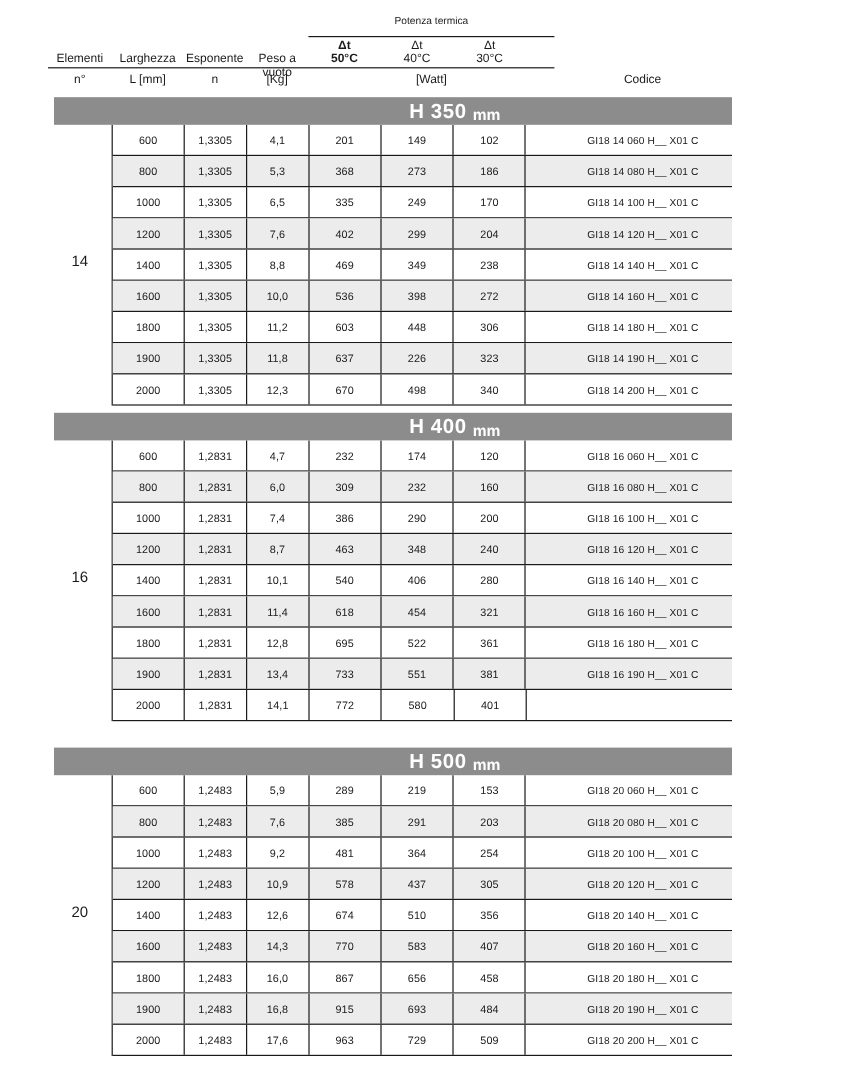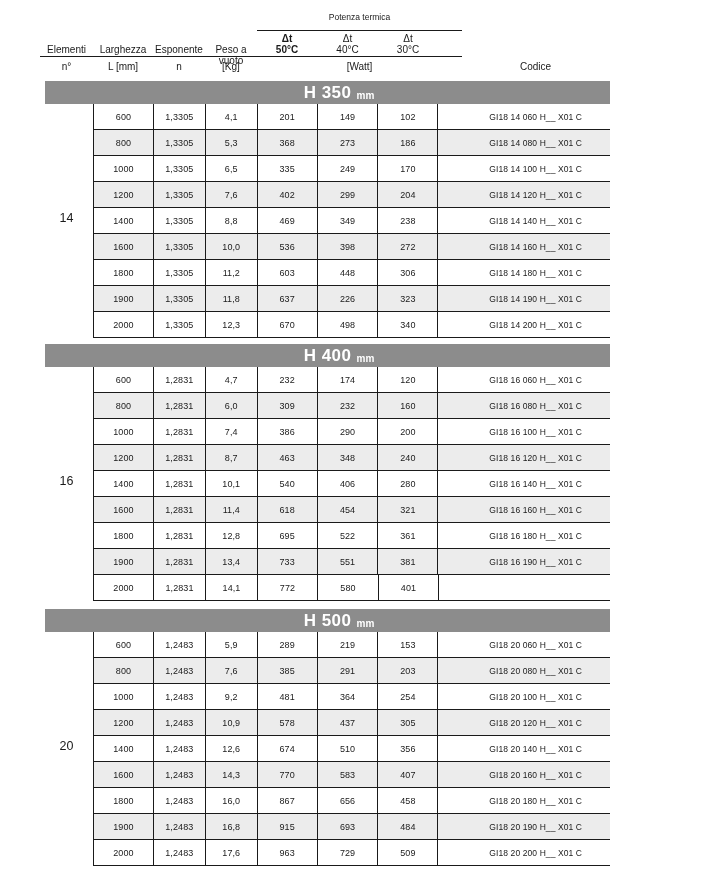--- a/index.html
+++ b/index.html
@@ -19,28 +19,28 @@
   .dt span { display:block; }
   .dt.bold { font-weight:bold; }
   .col-top { top:44px; }
   .col-bot { top:61px; }
   
   .edge-bar { position:absolute; left:629px; top:10px; width:4px; height:94px; background:#000; }
   
   #sections { position:absolute; top:81px; left:0; width:721px; }
   .section { position:relative; width:721px; }
   .section:nth-of-type(2) { margin-top:6px; }
-  .section:nth-of-type(3) { margin-top:8px; }
+  .section:nth-of-type(3) { margin-top:22px; }
   .band {
     position:relative; margin-left:45px; width:588px; height:23px;
     background:var(--band-bg,#8c8c8c); color:#fff;
-    display:flex; align-items:center; justify-content:center;
+    display:flex; align-items:center; justify-content:center;padding-left:40px;
   }
   .band-title { font-size:17px; font-weight:bold; letter-spacing:0.5px; }
-  .band-unit  { font-size:10px; font-weight:bold; margin-left:5px; margin-top:5px; }
+  .band-unit  { font-size:13px; font-weight:bold; margin-left:5px; margin-top:5px; }
   .band-marker { position:absolute; right:-1px; top:0; bottom:0; width:4px; background:#000; }
   .elements-count {
     position:absolute; left:40px; top:130px; width:53px;
     text-align:center; font-size:12.5px; font-weight:normal;
   }
   .rows {
     margin-left:93px; width:541px;
     border-left:1px solid var(--border,#1a1a1a);
     box-sizing:border-box;
   }

